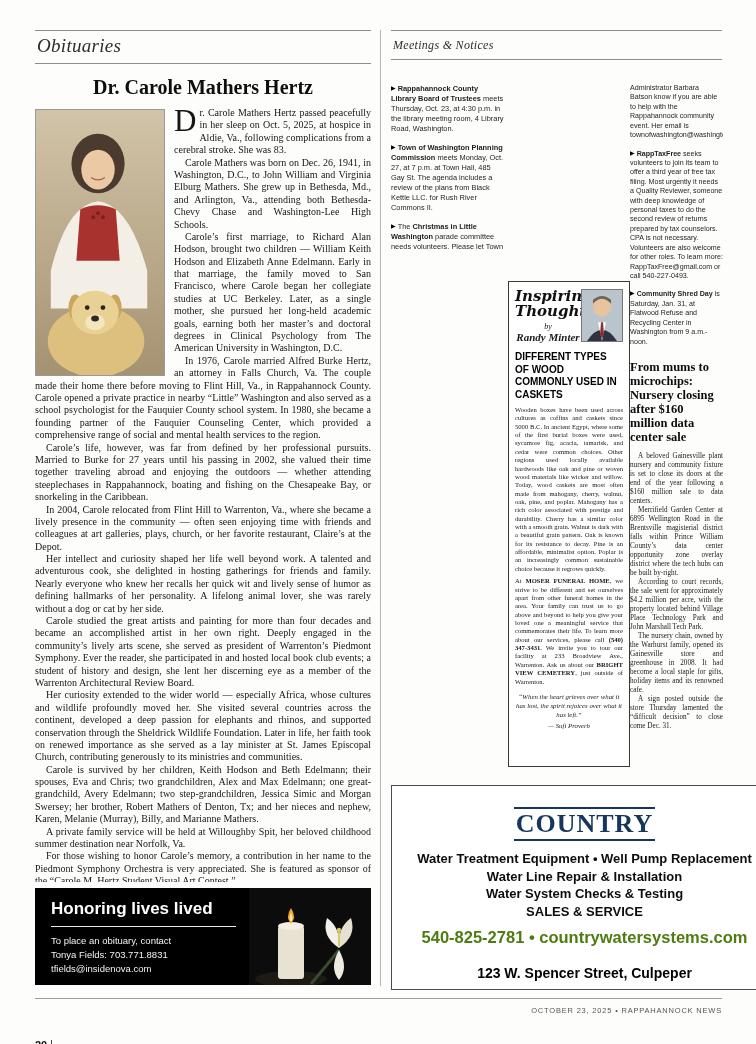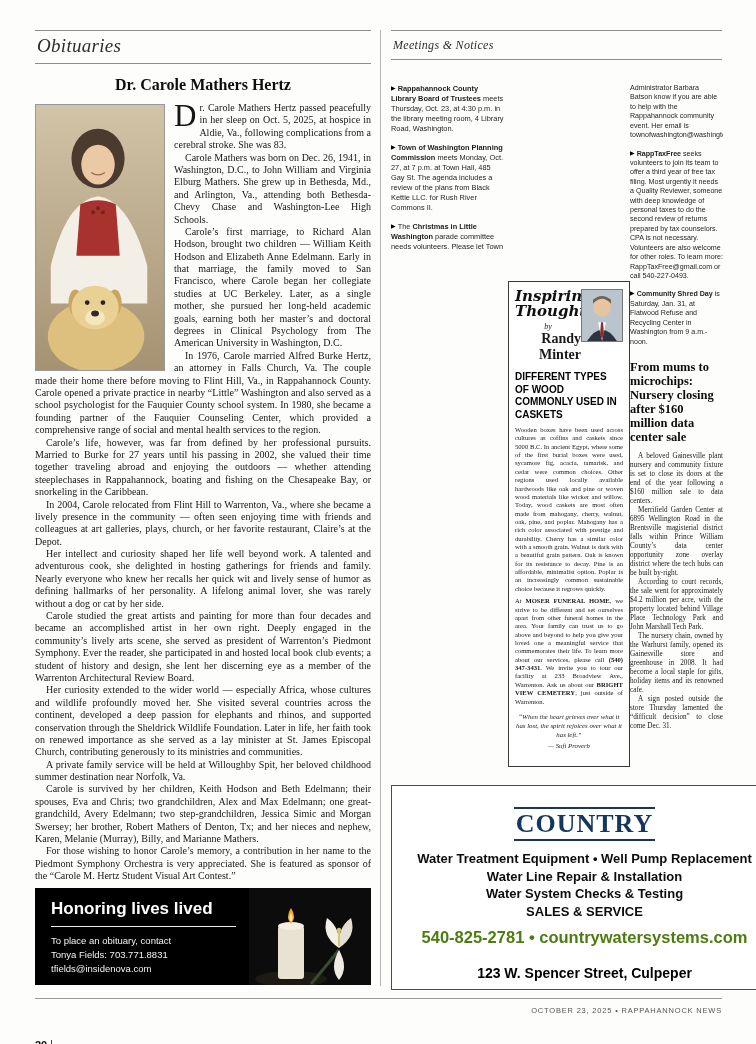--- a/index.html
+++ b/index.html
@@ -9,21 +9,21 @@
     background:#fdfdfb; color:#1a1a1a; overflow:hidden;
     font-family:"Liberation Serif", serif;
   }
 
   
   .section-rule-box { border-top:1px solid #8d8d8d; border-bottom:1px solid #8d8d8d; padding:4px 2px 6px; }
   .section-title { font-style:italic; font-size:19px; color:#2d2d2d; letter-spacing:.3px; }
 
   
   .obit-col { position:absolute; left:35px; top:30px; width:336px; height:852px; overflow:hidden; }
-  .obit-headline { text-align:center; font-weight:bold; font-size:16px; margin:12px 0 8px; color:#0e0e0e; }
+  .obit-headline { text-align:center; font-weight:bold; font-size:20px; margin:12px 0 8px; color:#0e0e0e; }
   .obit-photo { float:left; width:130px; height:267px; margin:2px 9px 3px 0; border:1px solid #999; background:#cbbc9e; }
   .obit-photo svg { display:block; width:100%; height:100%; }
   .obit-body { font-size:10px; line-height:1.24; text-align:justify; color:#161616; }
   .obit-body p { text-indent:11px; margin:0; }
   .obit-body p.first { text-indent:0; }
   .dropcap { float:left; font-size:31px; line-height:25px; padding:1px 3px 0 0; }
 
   
   .v-divider { position:absolute; left:380px; top:30px; width:1px; height:956px; background:#b5b5b5; }
 
@@ -35,21 +35,21 @@
   .notice b { font-weight:bold; }
   .bullet { font-size:6px; margin-right:2px; position:relative; top:-1px; color:#000; }
 
   
   .insp-ad { position:absolute; left:508px; top:281px; width:122px; height:486px; border:1px solid #3a3a3a;
              padding:7px 6px; overflow:hidden; background:#fff; }
   .insp-head { display:flex; justify-content:space-between; align-items:flex-start; }
   .insp-titles { width:66px; text-align:center; }
   .insp-script { font-family:"DejaVu Serif", serif; font-style:italic; font-weight:bold; font-size:15px; line-height:1; color:#101010; }
   .insp-by { font-style:italic; font-size:8px; margin-top:3px; }
-  .insp-name { font-weight:bold; font-size:14px;text-align:right; }
+  .insp-name { font-style:italic; font-weight:bold; font-size:11px; }
   .insp-photo { width:42px; height:53px; border:1px solid #777; background:#b9c4cc; }
   .insp-photo svg { display:block; width:100%; height:100%; }
   .insp-headline { font-family:"Liberation Sans", sans-serif; font-weight:bold; font-size:10px; line-height:1.25; margin:8px 0 5px; color:#000; }
   .insp-body { font-size:6.6px; line-height:1.27; text-align:justify; color:#181818; }
   .insp-body.second { margin-top:4px; }
   .insp-quote { font-style:italic; font-size:6.8px; text-align:center; margin-top:7px; line-height:1.3; }
   .insp-attr { font-style:italic; font-size:6.8px; text-align:center; margin-top:3px; }
 
   
   .right-col { position:absolute; left:630px; top:84px; width:93px; height:698px; overflow:hidden; }
@@ -127,22 +127,22 @@
       </div>
       <p class="first"><span class="dropcap">D</span><span>r. Carole Mathers Hertz passed peacefully in her sleep on Oct. 5, 2025, at hospice in Aldie, Va., following complications from a cerebral stroke. She was 83.</span></p>
       <p>Carole Mathers was born on Dec. 26, 1941, in Washington, D.C., to John William and Virginia Elburg Mathers. She grew up in Bethesda, Md., and Arlington, Va., attending both Bethesda-Chevy Chase and Washington-Lee High Schools.</p>
       <p>Carole’s first marriage, to Richard Alan Hodson, brought two children — William Keith Hodson and Elizabeth Anne Edelmann. Early in that marriage, the family moved to San Francisco, where Carole began her collegiate studies at UC Berkeley. Later, as a single mother, she pursued her long-held academic goals, earning both her master’s and doctoral degrees in Clinical Psychology from The American University in Washington, D.C.</p>
       <p>In 1976, Carole married Alfred Burke Hertz, an attorney in Falls Church, Va. The couple made their home there before moving to Flint Hill, Va., in Rappahannock County. Carole opened a private practice in nearby “Little” Washington and also served as a school psychologist for the Fauquier County school system. In 1980, she became a founding partner of the Fauquier Counseling Center, which provided a comprehensive range of social and mental health services to the region.</p>
       <p>Carole’s life, however, was far from defined by her professional pursuits. Married to Burke for 27 years until his passing in 2002, she valued their time together traveling abroad and enjoying the outdoors — whether attending steeplechases in Rappahannock, boating and fishing on the Chesapeake Bay, or snorkeling in the Caribbean.</p>
       <p>In 2004, Carole relocated from Flint Hill to Warrenton, Va., where she became a lively presence in the community — often seen enjoying time with friends and colleagues at art galleries, plays, church, or her favorite restaurant, Claire’s at the Depot.</p>
       <p>Her intellect and curiosity shaped her life well beyond work. A talented and adventurous cook, she delighted in hosting gatherings for friends and family. Nearly everyone who knew her recalls her quick wit and lively sense of humor as defining hallmarks of her personality. A lifelong animal lover, she was rarely without a dog or cat by her side.</p>
       <p>Carole studied the great artists and painting for more than four decades and became an accomplished artist in her own right. Deeply engaged in the community’s lively arts scene, she served as president of Warrenton’s Piedmont Symphony. Ever the reader, she participated in and hosted local book club events; a student of history and design, she lent her discerning eye as a member of the Warrenton Architectural Review Board.</p>
       <p>Her curiosity extended to the wider world — especially Africa, whose cultures and wildlife profoundly moved her. She visited several countries across the continent, developed a deep passion for elephants and rhinos, and supported conservation through the Sheldrick Wildlife Foundation. Later in life, her faith took on renewed importance as she served as a lay minister at St. James Episcopal Church, contributing generously to its ministries and communities.</p>
+      <p>Carole is survived by her children, Keith Hodson and Beth Edelmann; their spouses, Eva and Chris; two grandchildren, Alex and Max Edelmann; one great-grandchild, Avery Edelmann; two step-grandchildren, Jessica Simic and Morgan Swersey; her brother, Robert Mathers of Denton, Tx; and her nieces and nephew, Karen, Melanie (Murray), Billy, and Marianne Mathers.</p>
       <p>A private family service will be held at Willoughby Spit, her beloved childhood summer destination near Norfolk, Va.</p>
-      <p>Carole is survived by her children, Keith Hodson and Beth Edelmann; their spouses, Eva and Chris; two grandchildren, Alex and Max Edelmann; one great-grandchild, Avery Edelmann; two step-grandchildren, Jessica Simic and Morgan Swersey; her brother, Robert Mathers of Denton, Tx; and her nieces and nephew, Karen, Melanie (Murray), Billy, and Marianne Mathers.</p>
       <p>For those wishing to honor Carole’s memory, a contribution in her name to the Piedmont Symphony Orchestra is very appreciated. She is featured as sponsor of the “Carole M. Hertz Student Visual Art Contest.”</p>
 
     </div>
   </div>
 
   <div class="v-divider"></div>
 
   <div class="meetings-header">
     <div class="section-rule-box">
       <span class="section-title">Meetings &amp; Notices</span>

